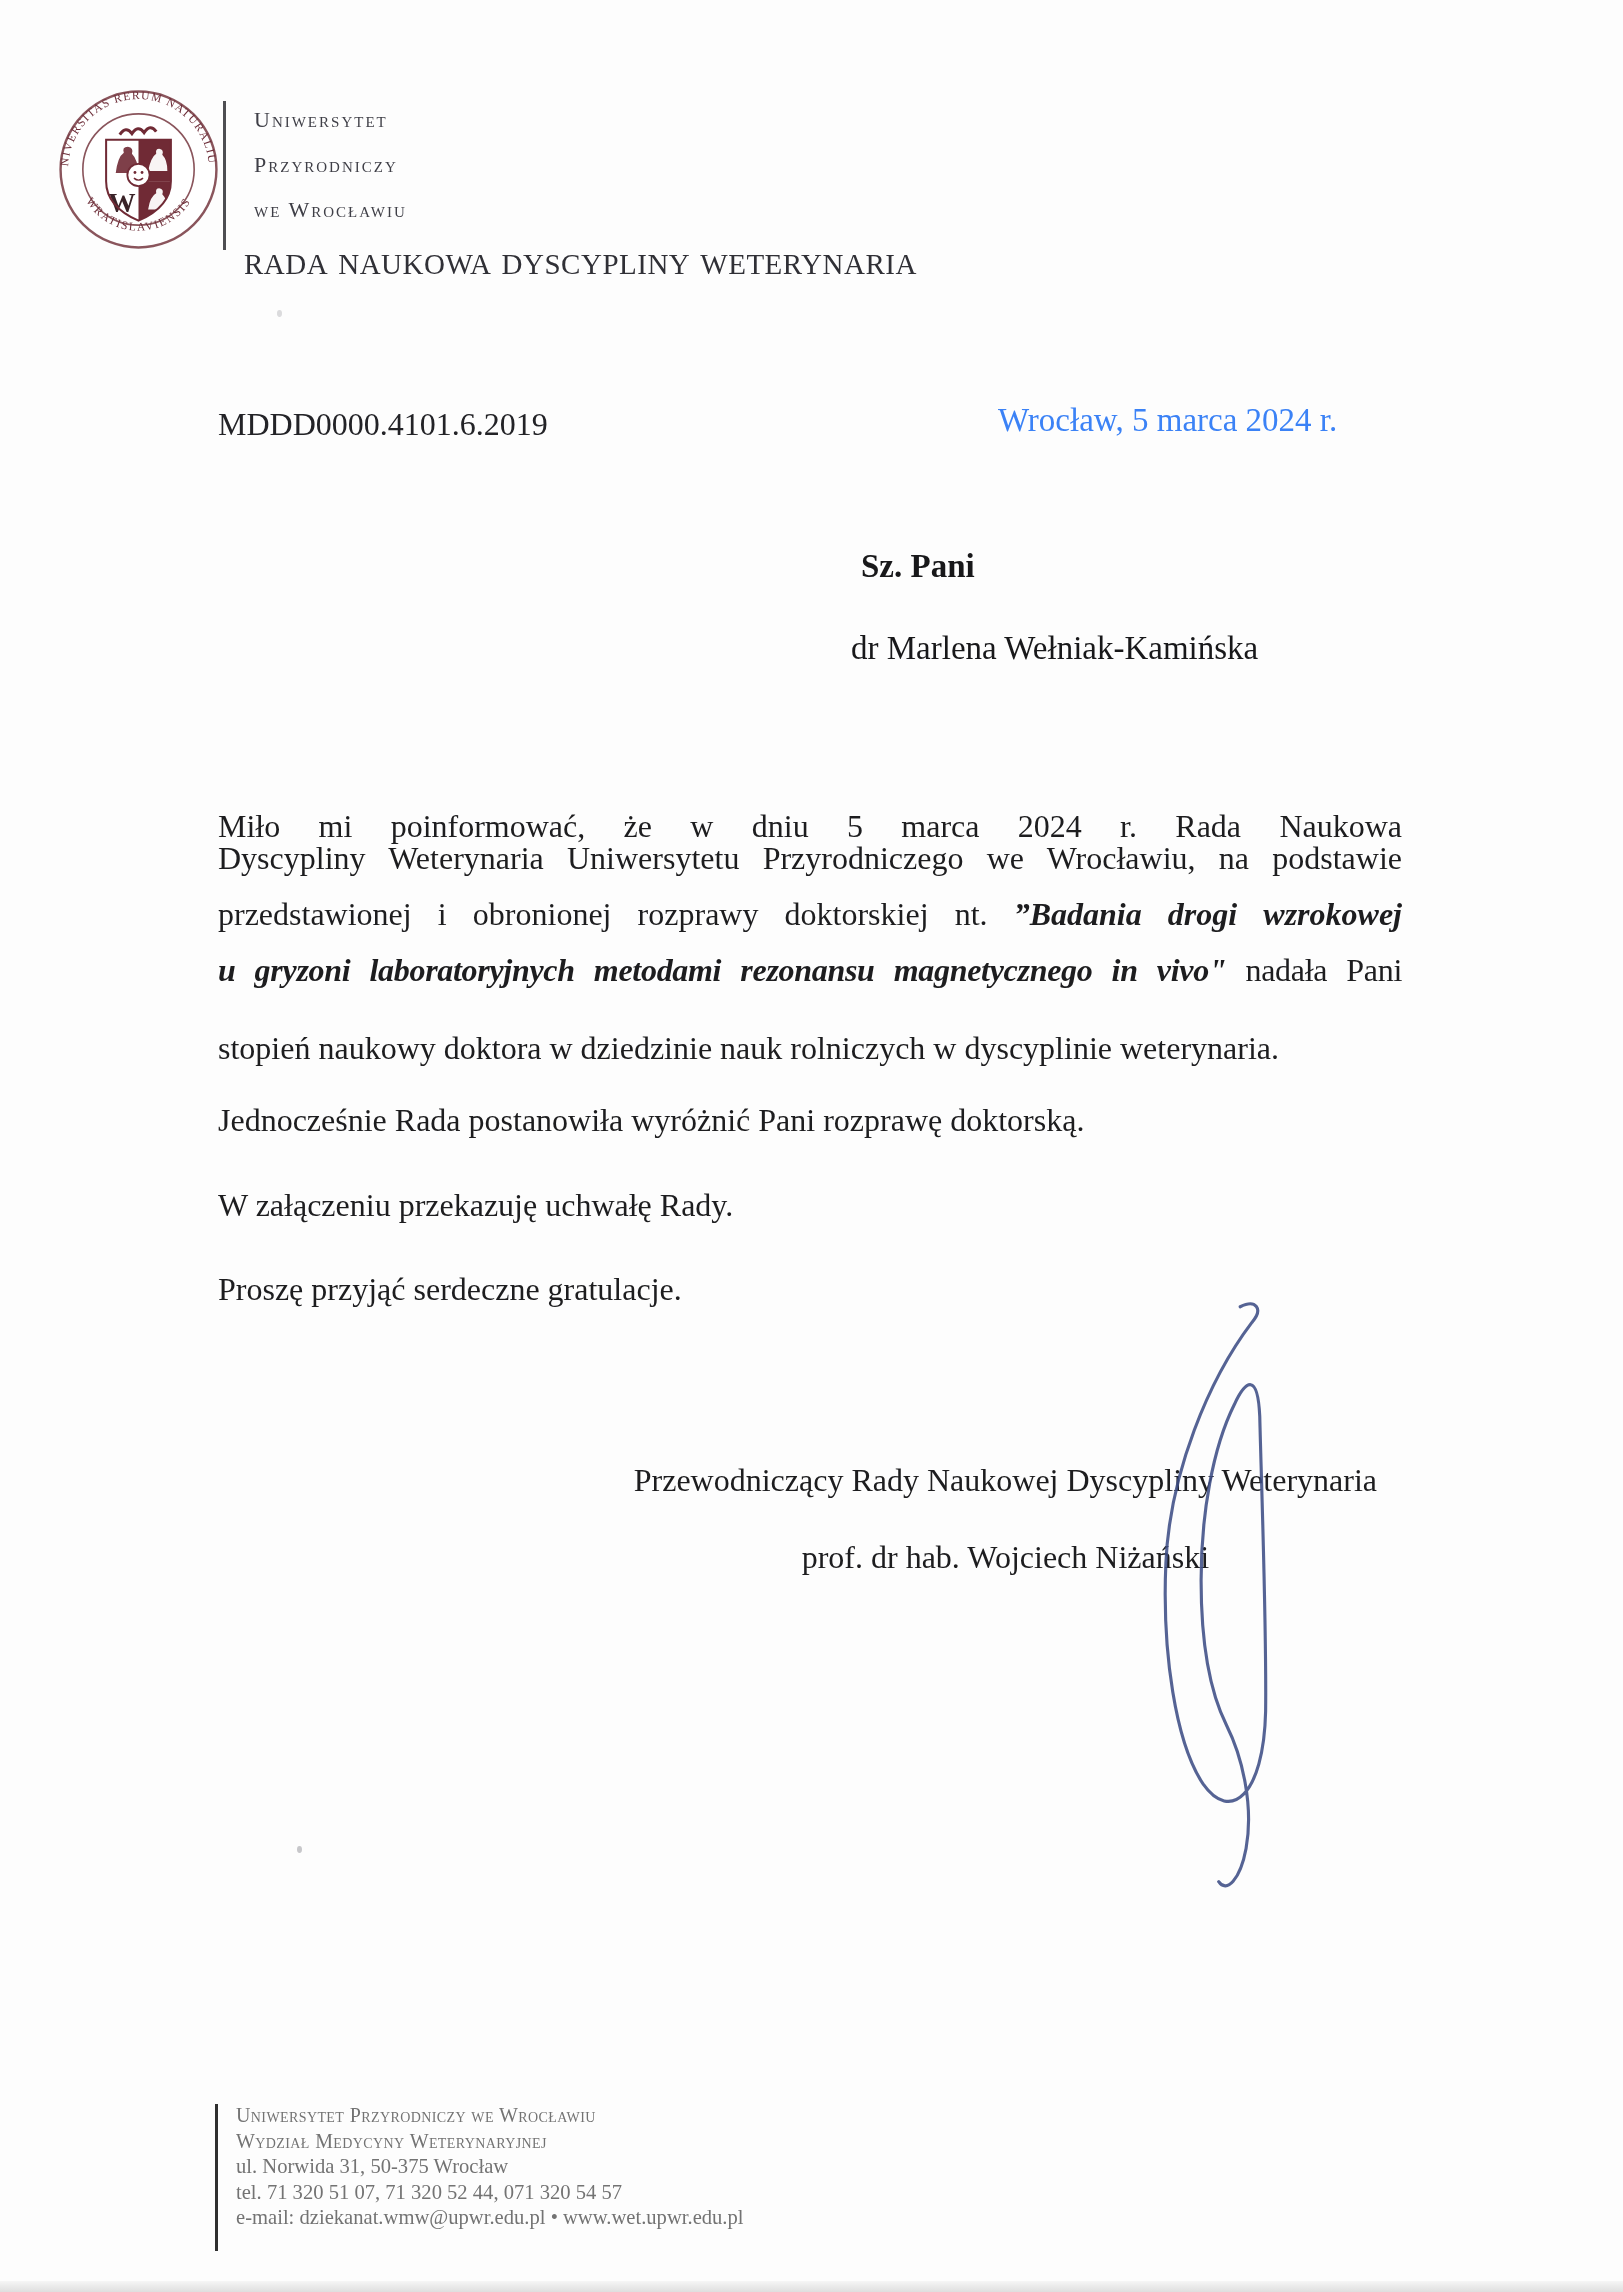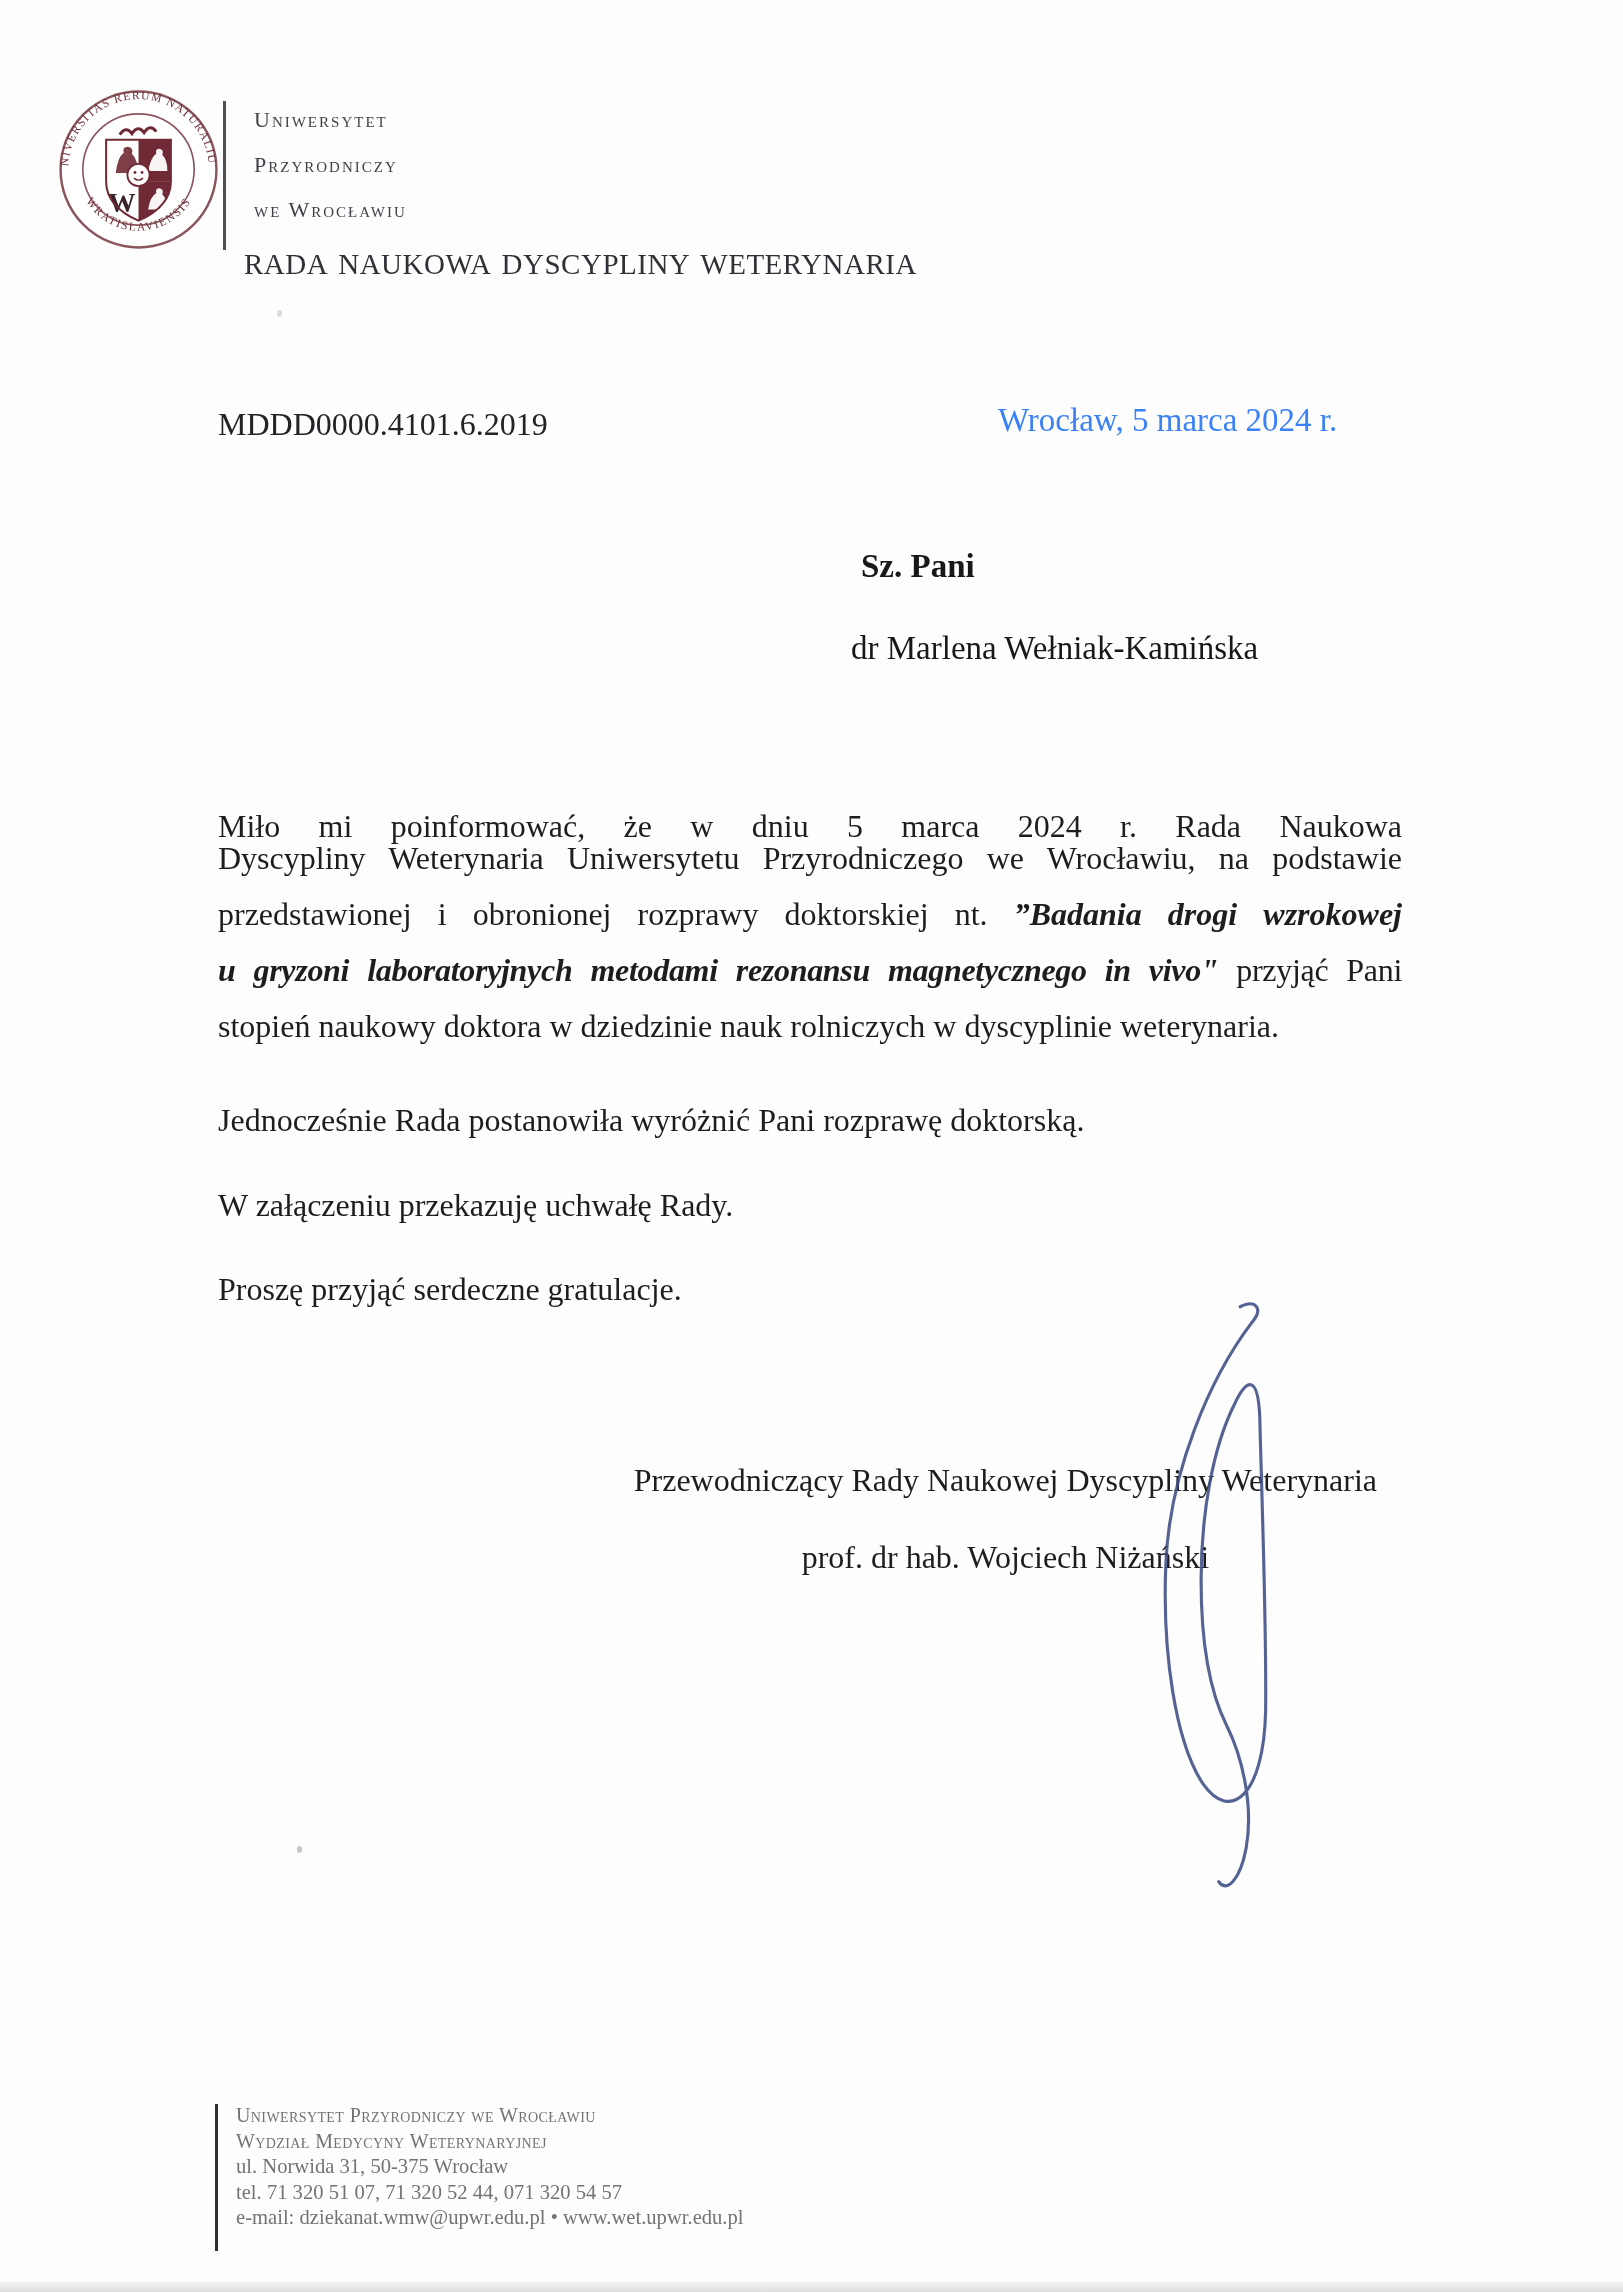--- a/index.html
+++ b/index.html
@@ -30,21 +30,21 @@
   .place-date{position:absolute;left:998px;top:402px;font-size:33px;color:#3b82f6;}
   
   .salutation{position:absolute;left:861px;top:548px;font-size:33px;font-weight:700;color:#18181a;}
   .recipient-name{position:absolute;left:851px;top:630px;font-size:33px;font-weight:400;color:#18181a;text-align:right;}
   
   .jline{
     position:absolute;left:218px;width:1184px;height:47px;
     font-size:32px;
     text-align:justify;text-align-last:justify;
   }
-  .jline.lastline{text-align:center;text-align-last:left;}
+  .jline.lastline{text-align:center;text-align-last:left;margin-top:22px;}
   .jline .emph{font-weight:700;font-style:italic;}
   .jline.tight{letter-spacing:-0.3px;word-spacing:-2px;}
   .bodypara{position:absolute;left:218px;font-size:32px;color:#1d1d1f;}
   
   .sig-block{position:absolute;right:246px;top:1462px;text-align:center;font-size:32px;color:#1d1d1f;}
   .sig-name{margin-top:40px;}
   .sig-svg{position:absolute;left:1117px;top:1300px;width:176px;height:608px;}
   
   .footer-bar{position:absolute;left:215px;top:2104px;width:2.9px;height:147px;background:#2f2f2f;}
   .footer{position:absolute;left:236px;top:2103px;font-size:20.6px;line-height:25.5px;color:#737373;}
@@ -120,21 +120,21 @@
   <div class="jline" style="top:808px">
     <span>Miło mi poinformować, że w dniu 5 marca 2024 r. Rada Naukowa</span><span class="emph"></span><span></span>
   </div>
   <div class="jline" style="top:840px">
     <span>Dyscypliny Weterynaria Uniwersytetu Przyrodniczego we Wrocławiu, na podstawie</span><span class="emph"></span><span></span>
   </div>
   <div class="jline" style="top:896px">
     <span>przedstawionej i obronionej rozprawy doktorskiej nt. </span><span class="emph">”Badania drogi wzrokowej</span><span></span>
   </div>
   <div class="jline tight" style="top:952px">
-    <span></span><span class="emph">u gryzoni laboratoryjnych metodami rezonansu magnetycznego in vivo"</span><span> przyjąć Pani</span>
+    <span></span><span class="emph">u gryzoni laboratoryjnych metodami rezonansu magnetycznego in vivo"</span><span> nadała Pani</span>
   </div>
   <div class="jline lastline" style="top:1008px">
     <span>stopień naukowy doktora w dziedzinie nauk rolniczych w dyscyplinie weterynaria.</span><span class="emph"></span><span></span>
   </div>
 
   <div class="bodypara" style="top:1102px">Jednocześnie Rada postanowiła wyróżnić Pani rozprawę doktorską.</div>
   <div class="bodypara" style="top:1187px">W załączeniu przekazuję uchwałę Rady.</div>
   <div class="bodypara" style="top:1271px">Proszę przyjąć serdeczne gratulacje.</div>
 
   <div class="sig-block">

